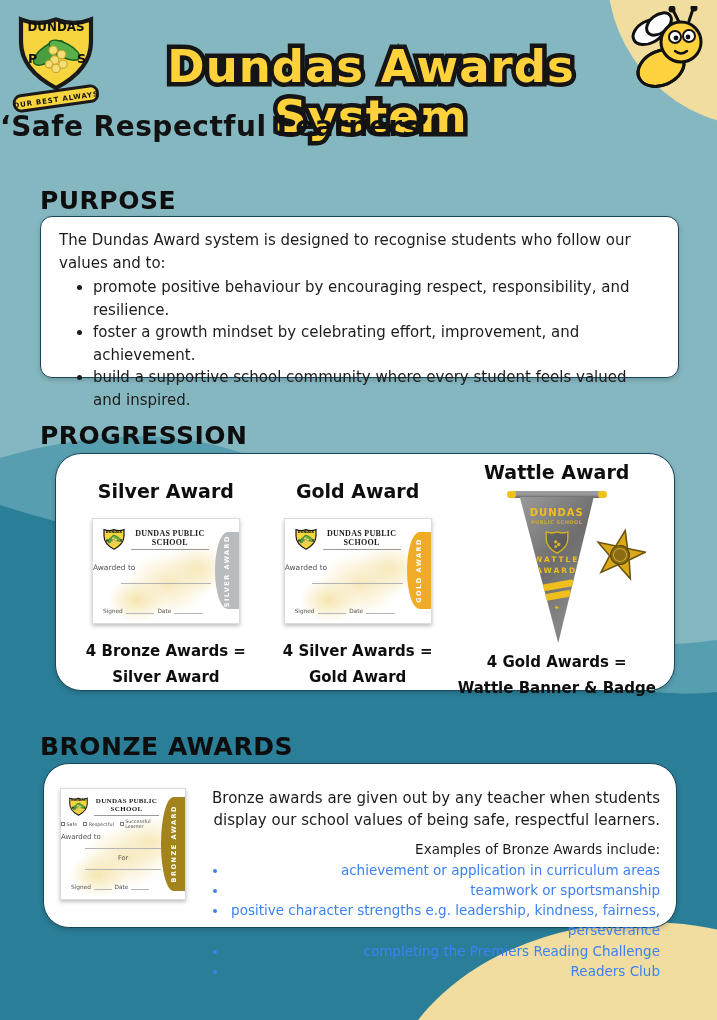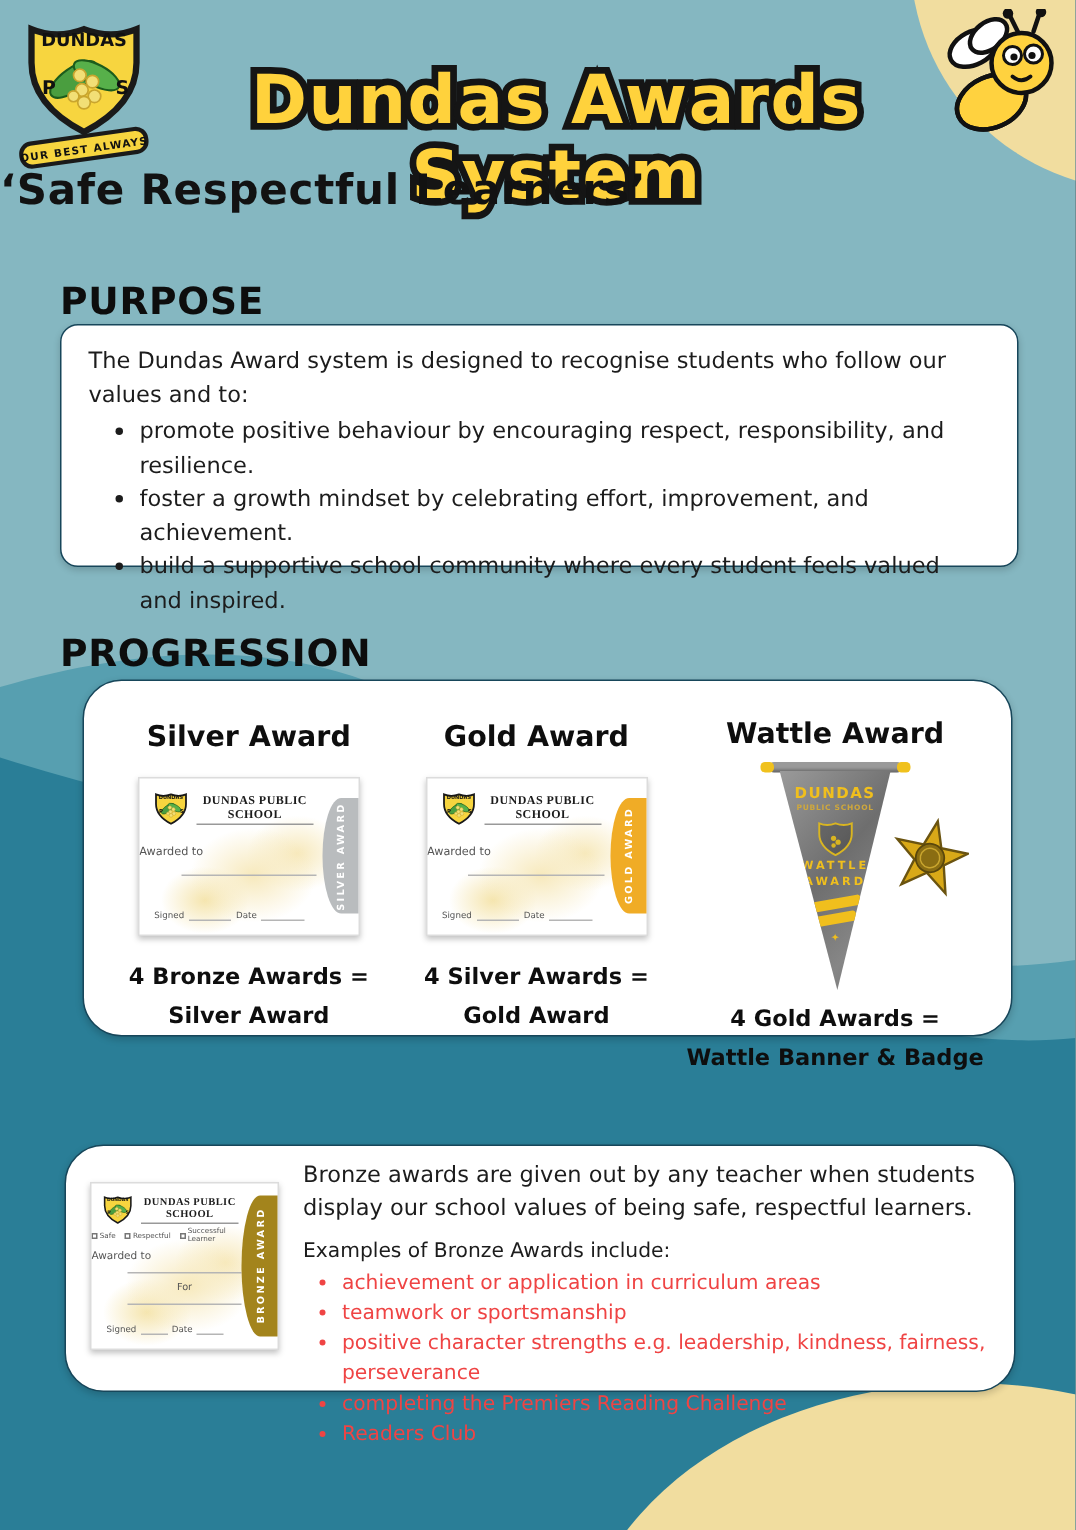--- a/index.html
+++ b/index.html
@@ -36,21 +36,21 @@
 
   
   #progression-heading { top:421px; }
   #progression-card { left:55px; width:620px; top:453px; height:238px;
                       display:flex; justify-content:space-between; padding:0 14px; }
   .award-col { display:flex; flex-direction:column; align-items:center; }
   .col-a, .col-b { width:195px; }
   .col-c { width:210px; }
   .award-title { font-size:19px; font-weight:800; color:#0e0e0e; }
   .col-a .award-title, .col-b .award-title { margin-top:26px; }
-  .col-c .award-title { margin-top:24px; }
+  .col-c .award-title { margin-top:7px; }
   .caption { text-align:center; font-size:15px; font-weight:800; color:#0e0e0e; line-height:1.75; }
   .col-a .caption, .col-b .caption { margin-top:14px; }
   .col-c .caption { margin-top:6px; }
 
   
   .cert { position:relative; width:148px; height:110px; background:
             radial-gradient(ellipse 60px 45px at 52% 62%, #f7e9bc 0%, rgba(247,233,188,0) 70%),
             radial-gradient(ellipse 42px 32px at 30% 78%, #f5e5ae 0%, rgba(245,229,174,0) 70%),
             radial-gradient(ellipse 48px 36px at 72% 48%, #f7e9bc 0%, rgba(247,233,188,0) 70%), #fff;
           border:1px solid #dcdcdc; box-shadow:0 2px 4px rgba(0,0,0,.25); overflow:hidden; }
@@ -99,25 +99,25 @@
   .bronze-cert { position:absolute; left:16px; top:24px; width:126px; height:112px; }
   .bronze-cert .cert-head { padding:6px 26px 0 7px; }
   .bronze-cert .cert-school { font-size:7px; }
   .check-row { display:flex; justify-content:center; gap:6px; margin-top:3px; padding-right:18px;
                font-size:4.8px; color:#555; }
   .check-row .cb-item { display:flex; align-items:center; gap:1.5px; }
   .cb { width:4px; height:4px; border:.6px solid #777; display:inline-block; }
   .bronze-cert .cert-awarded { margin-top:4px; font-size:7px; }
   .bronze-cert .cert-line { margin-top:7px; }
   .cert-for { margin-top:5px; text-align:center; font-size:6.5px; color:#555; }
-  .bronze-text { position:absolute; left:158px; top:9px; right:16px; }
+  .bronze-text { position:absolute; left:158px; top:24px; right:16px;text-align:right; }
   .bronze-intro { font-size:15px; line-height:1.45; color:#1c1c1c; }
   .bronze-examples { font-size:13.5px; color:#1c1c1c; margin-top:9px; }
   .bronze-list { margin:3px 0 0 26px; }
-  .bronze-list li { font-size:13.5px; line-height:1.5; color:#ef4444; }
+  .bronze-list li { font-size:13.5px; line-height:1.5; color:#3b82f6; }
 </style>
 </head>
 <body>
 
 <div class="page">
 
   <svg class="bg" width="717" height="1020" viewBox="0 0 717 1020">
     <rect x="0" y="0" width="717" height="1020" fill="#85b7c1"></rect>
     <path d="M0,458 C120,423 240,424 335,508 C435,595 565,662 717,640 L717,1020 L0,1020 Z" fill="#579fb0"></path>
     <path d="M0,505 C160,556 305,563 432,624 C540,672 632,701 717,692 L717,1020 L0,1020 Z" fill="#2a7e97"></path>
@@ -276,20 +276,21 @@
           </g>
         </svg>
       </div>
       <div class="caption">
         <div>4 Gold Awards =</div>
         <div>Wattle Banner &amp; Badge</div>
       </div>
     </div>
   </div>
 
+  <div class="sec-heading" id="bronze-heading">BRONZE AWARDS</div>
   <div class="card" id="bronze-card">
 
     <div class="cert bronze-cert">
       <div class="cert-head">
         <svg viewBox="0 0 60 60" width="21" height="21">
             <use href="#crest"></use>
           </svg>
         <div class="cert-school">DUNDAS PUBLIC SCHOOL</div>
       </div>
       <div class="check-row">

